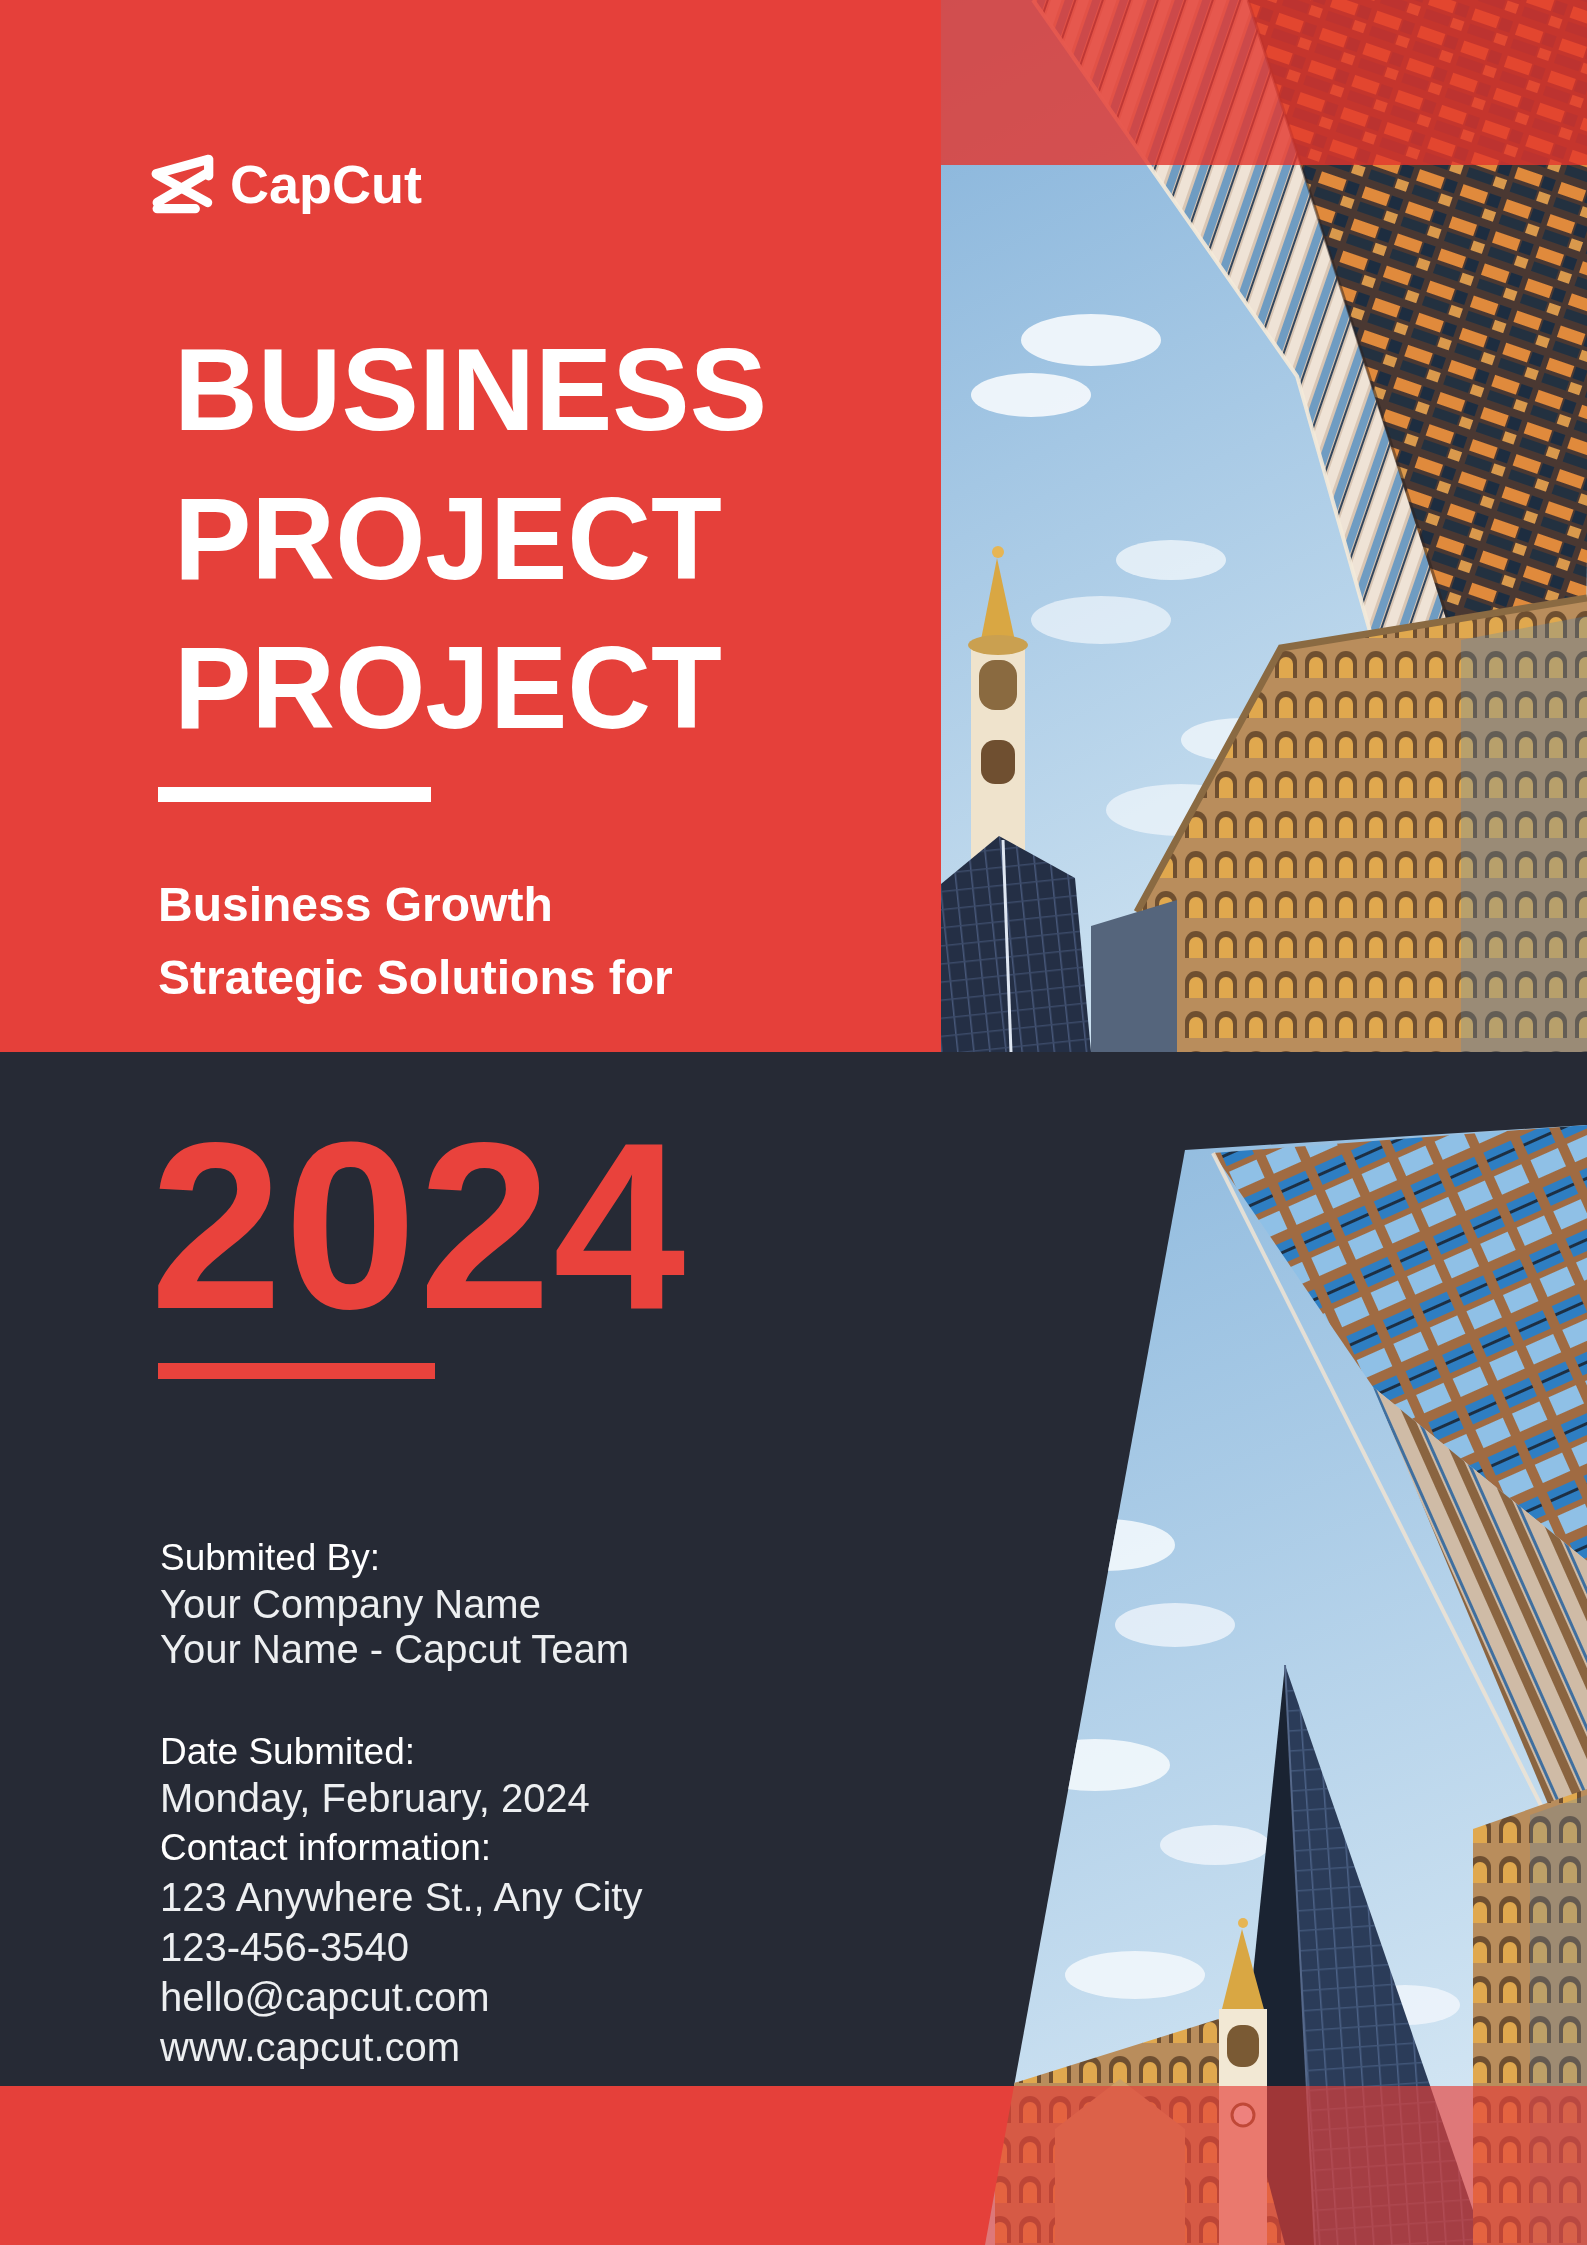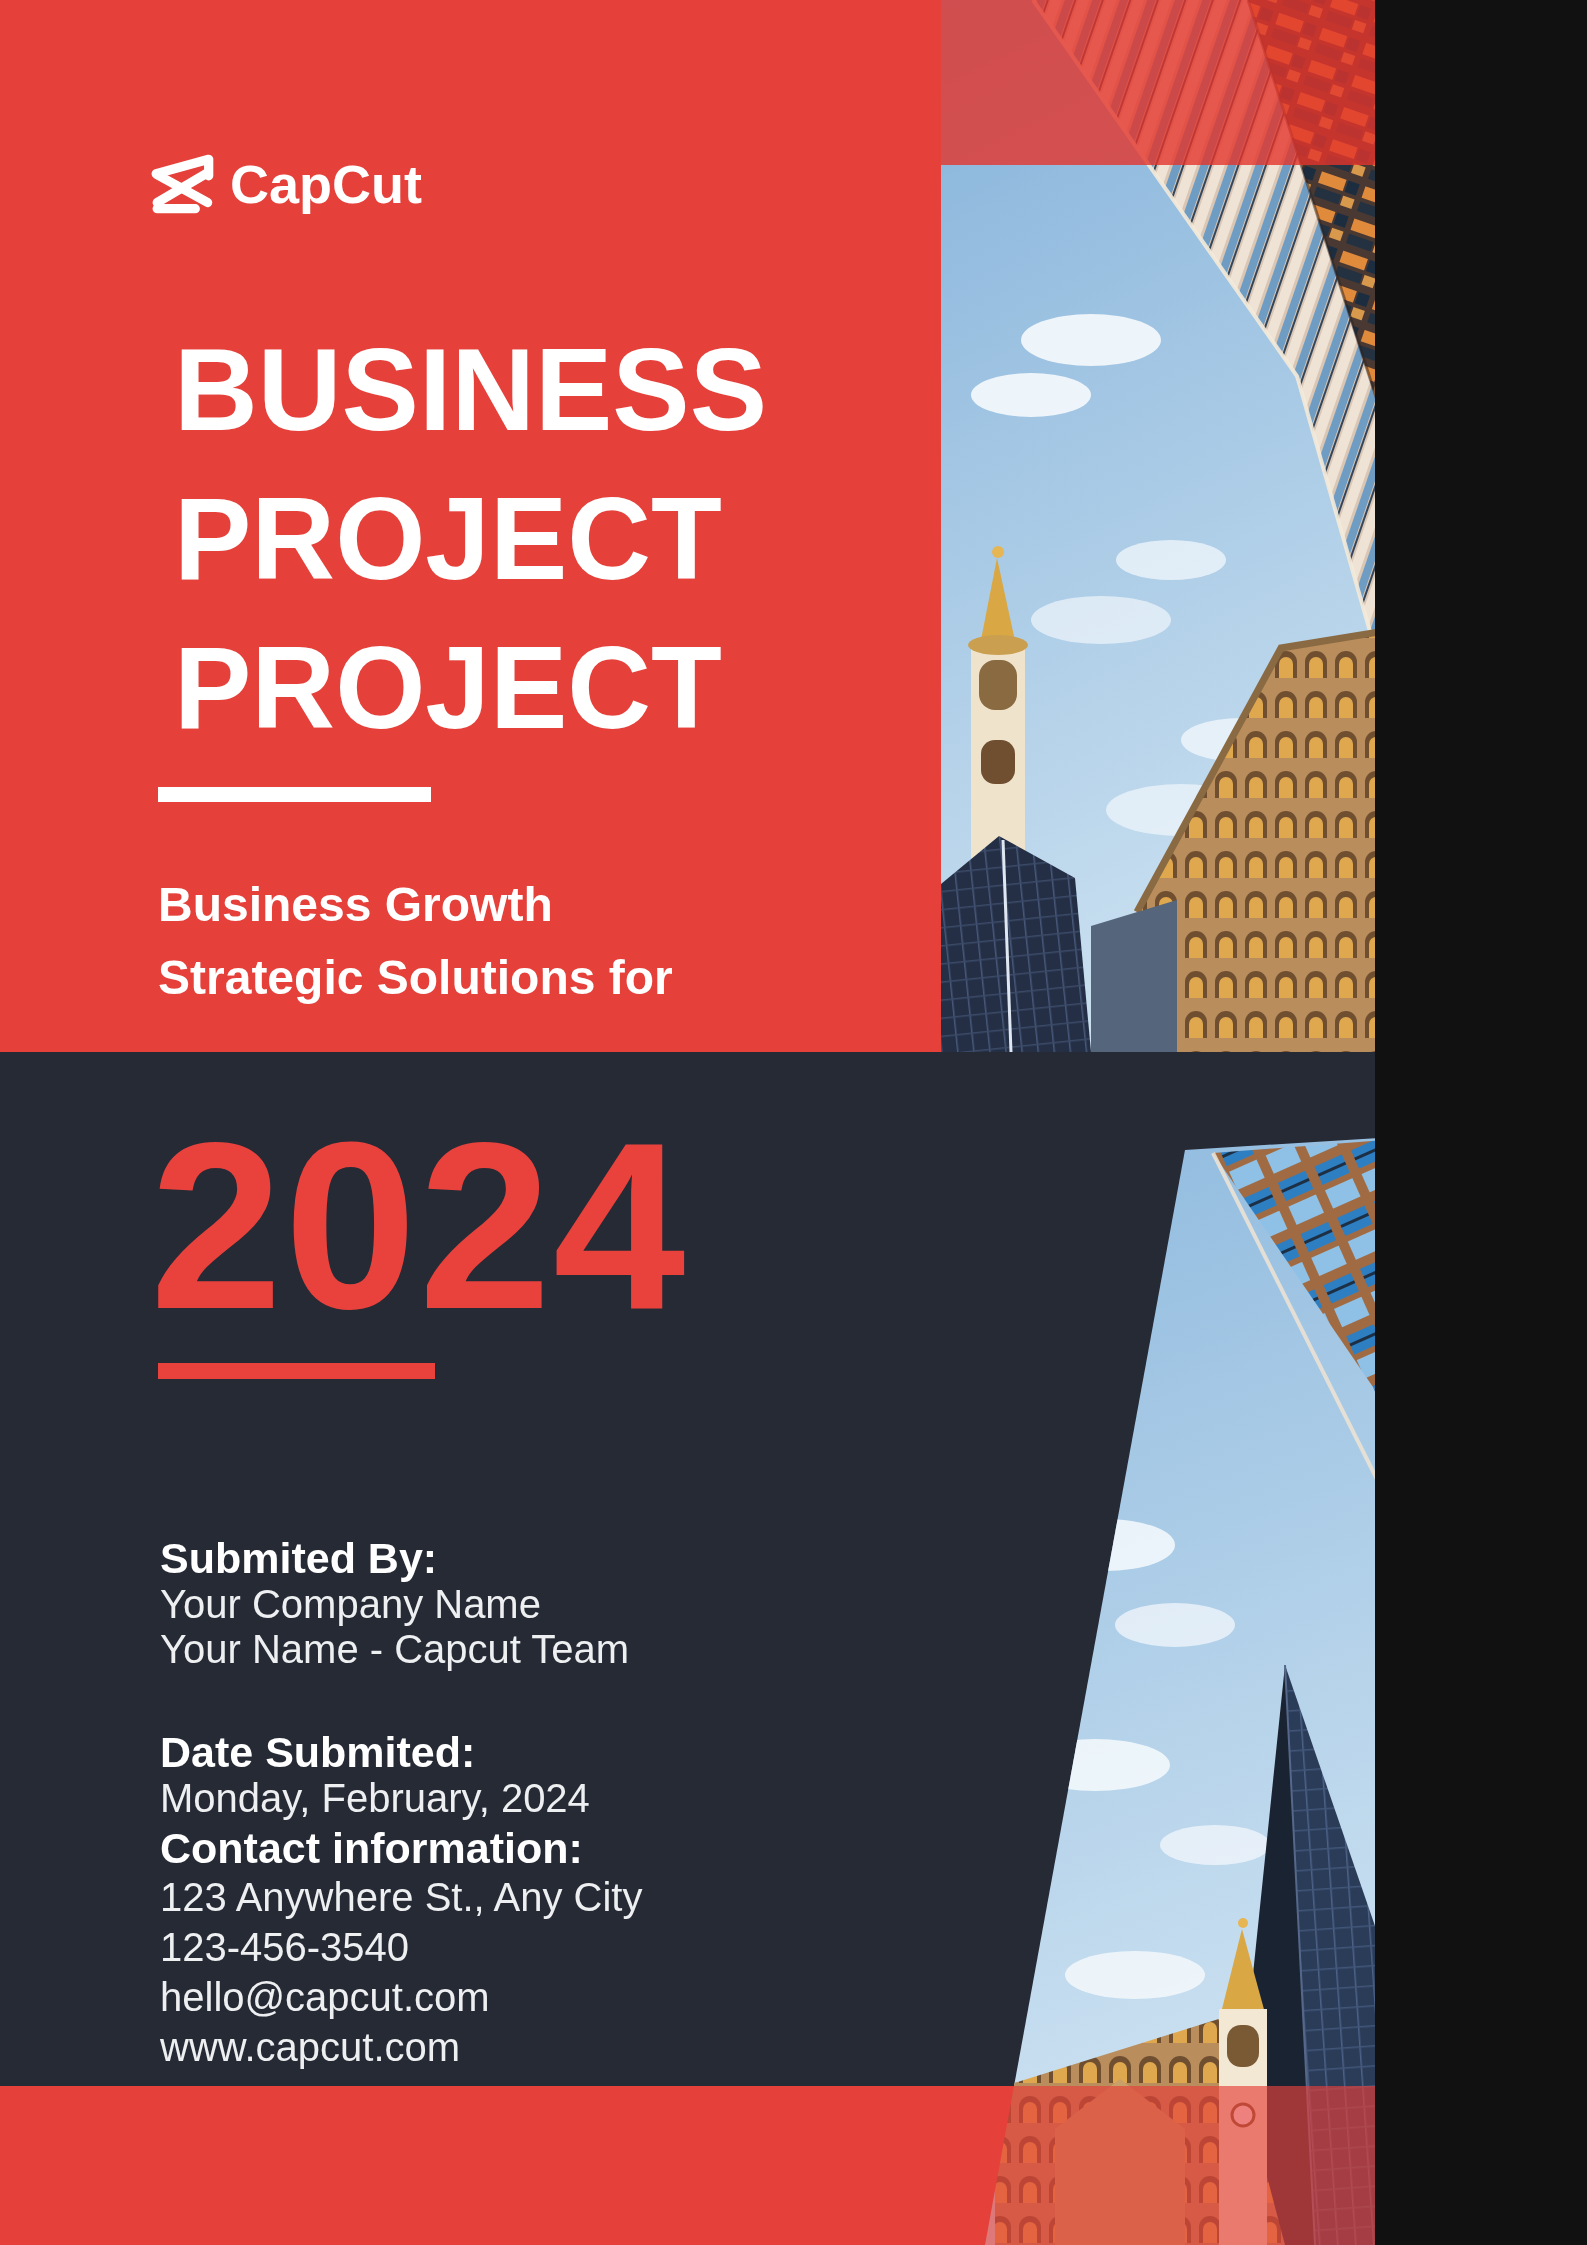--- a/index.html
+++ b/index.html
@@ -1,17 +1,17 @@
 <!DOCTYPE html>
 <html><head>
 <meta charset="utf-8">
 <style>
   html,body{margin:0;padding:0;background:#111;}
   .page{
-    position:relative;width:1375px;height:2245px;overflow:hidden;
+    position:relative;width:1587px;height:2245px;overflow:hidden;
     background:#262A35;font-family:"Liberation Sans",sans-serif;
   }
   .red-panel{position:absolute;left:0;top:0;width:941px;height:1052px;background:#E5403A;}
   .photo1{position:absolute;left:941px;top:0;width:646px;height:1052px;}
   .photo1 svg{display:block;}
   .photo1-overlay{position:absolute;left:0;top:0;width:646px;height:165px;background:rgba(227,52,44,0.80);}
   .photo2{position:absolute;left:985px;top:1125px;width:602px;height:1120px;
     clip-path:polygon(200px 25px,602px 0px,602px 1120px,0px 1120px);}
   .bottom-band{position:absolute;left:0;top:2086px;width:1587px;height:159px;background:#E5403A;}
   .band-peek{position:absolute;left:985px;top:1125px;width:602px;height:1120px;opacity:0.34;
@@ -25,21 +25,21 @@
     font-size:116px;line-height:149px;letter-spacing:0px;}
   .title-underline{position:absolute;left:158px;top:787px;width:273px;height:15px;background:#fff;}
   .subtitle{position:absolute;left:158px;top:868px;color:#fff;font-weight:bold;
     font-size:48px;line-height:73px;}
 
   .year{position:absolute;left:150px;top:1107px;color:#E9423C;font-weight:bold;
     font-size:238px;line-height:238px;letter-spacing:2px;}
   .year-underline{position:absolute;left:158px;top:1363px;width:277px;height:16px;background:#E9423C;}
 
   .info{position:absolute;left:160px;color:#EDEFF1;}
-  .info-label{color:#FFFFFF;font-weight:bold;font-size:43px;line-height:48px;}
+  .info-label{color:#FFFFFF;font-weight:normal;font-size:37px;line-height:48px;}
   .info-line{font-weight:normal;font-size:40px;line-height:45px;}
   .block-submitted{top:1534px;}
   .block-date{top:1728px;}
   .block-contact{top:1824px;}
   .block-contact .info-line{line-height:50px;}
   .block-contact .contact-lines{margin-top:0;}
 </style>
 </head>
 <body>
 

